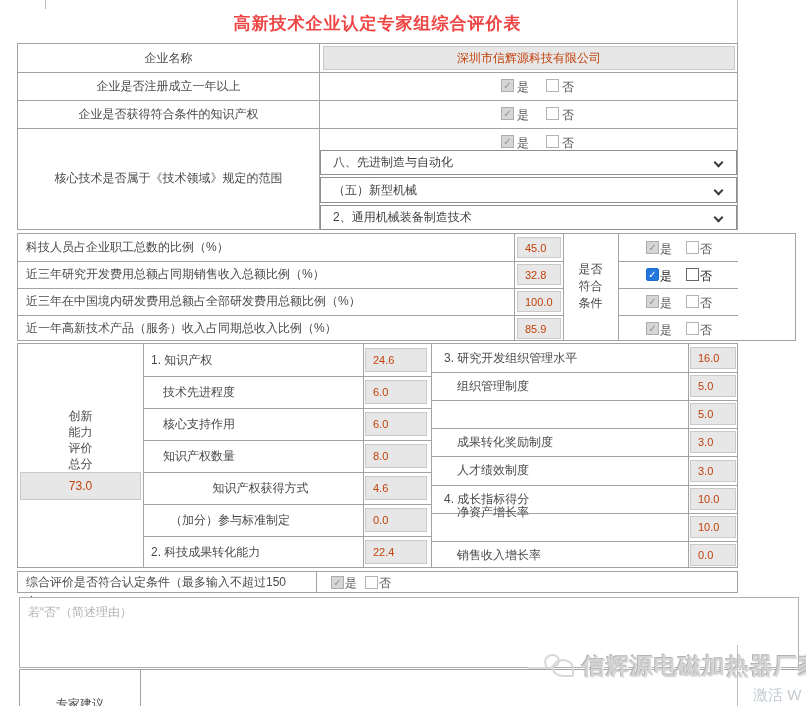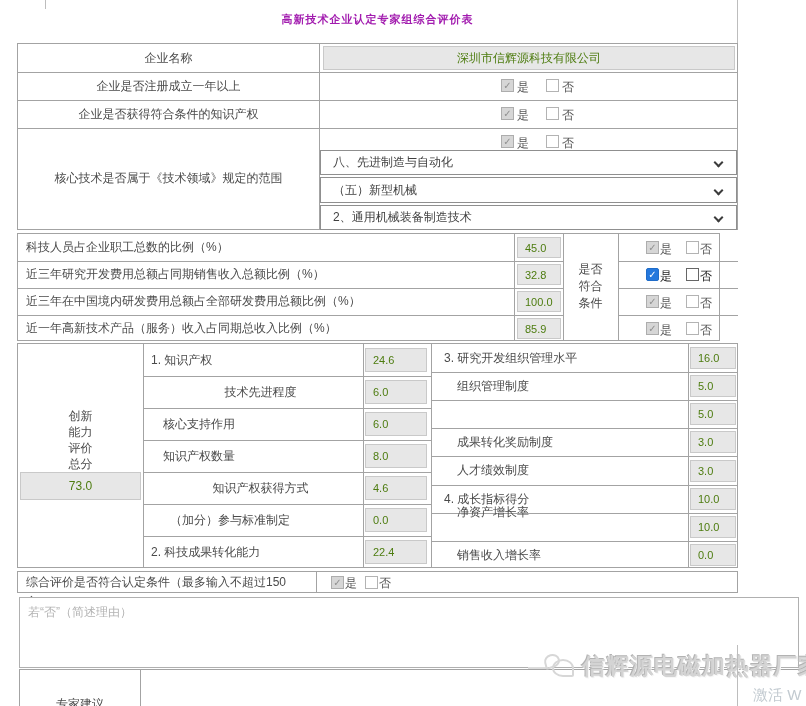--- a/index.html
+++ b/index.html
@@ -6,21 +6,21 @@
   html,body { background:#fff; }
   body { font-family:"Liberation Sans","DejaVu Sans",sans-serif; color:#4a4a4a; }
   #page { position:relative; width:806px; height:706px; background:#fff; overflow:hidden; }
   .abs { position:absolute; }
   .ln { position:absolute; background:#a3a3a3; }
   .ln-lt { position:absolute; background:#bdbdbd; }
   .box { position:absolute; border:1px solid #a3a3a3; }
   .lbl { font-size:12px; color:#4a4a4a; }
   .ctr { text-align:center; }
   .vmid { display:flex; align-items:center; justify-content:center; }
-  .inp { position:absolute; background:#e7e7e7; border:1px solid #c9c9c9; font-size:11px; color:#4d7c0f; display:flex; align-items:center; }
+  .inp { position:absolute; background:#e7e7e7; border:1px solid #c9c9c9; font-size:11px; color:#c2410c; display:flex; align-items:center; }
   .inp.padl { padding-left:7px; }
   .dd { position:absolute; border:1px solid #8f8f8f; background:#fff; font-size:12px; color:#3f3f3f; display:flex; align-items:center; padding-left:12px; }
   .chev { position:absolute; right:14px; top:8px; width:7px; height:7px; border-right:2px solid #3c3c3c; border-bottom:2px solid #3c3c3c; transform:rotate(45deg); }
   .cb { position:absolute; width:13px; height:13px; font-size:10px; line-height:11px; text-align:center; }
   .cb-dis { background:#d6d6d6; border:1px solid #adadad; color:#909090; }
   .cb-blue { background:#2478dd; border:1px solid #1f6cc9; border-radius:2px; color:#fff; }
   .cb-un { background:#fff; border:1px solid #b3b3b3; }
   .cb-un-dark { background:#fff; border:1px solid #666; }
   .cblbl { position:absolute; font-size:12px; color:#555; }
   .srow-lbl { position:absolute; font-size:12px; color:#4a4a4a; }
@@ -30,21 +30,21 @@
   #activate { position:absolute; font-size:15px; color:#c2cad0; white-space:nowrap;text-align:right; }
   textarea#reason { position:absolute; resize:none; border:1px solid #b0b0b0; background:#fff;
              font-family:"Liberation Sans","DejaVu Sans",sans-serif; font-size:12px; color:#444; padding:6px 8px; outline:none; }
   textarea#reason::placeholder { color:#b3b3b3; opacity:1; }
 </style>
 </head>
 <body>
 
 <div id="page">
 
-  <div class="abs lbl ctr" style="left:17px; top:12px; width:721px; font-size:11px; font-weight:bold; color:#a21caf; letter-spacing:1px;">高新技术企业认定专家组综合评价表</div>
+  <div class="abs lbl ctr" style="left:17px; top:12px; width:721px; font-size:17px; font-weight:bold; color:#ef4444; letter-spacing:1px;">高新技术企业认定专家组综合评价表</div>
 
   <div class="ln-lt" style="left:45px; top:0; width:1px; height:9px;"></div>
   <div class="ln-lt" style="left:737px; top:0; width:1px; height:43px;"></div>
 
   <div class="box" style="left:17px; top:43px; width:721px; height:187px;">
     <div class="ln" style="left:0; top:28px; width:719px; height:1px;"></div>
     <div class="ln" style="left:0; top:56px; width:719px; height:1px;"></div>
     <div class="ln" style="left:0; top:84px; width:719px; height:1px;"></div>
     <div class="ln" style="left:301px; top:0; width:1px; height:185px;"></div>
 
@@ -76,21 +76,21 @@
     <div class="dd" style="left:302px; top:106px; width:417px; height:25px;">
       <span>八、先进制造与自动化</span>
       <span class="chev"></span>
     </div>
     <div class="dd" style="left:302px; top:161px; width:417px; height:25px;">
       <span>2、通用机械装备制造技术</span>
       <span class="chev"></span>
     </div>
   </div>
 
-  <div class="box" style="left:17px; top:233px; width:703px; height:108px;">
+  <div class="box" style="left:17px; top:233px; width:779px; height:108px;">
     <div class="ln" style="left:0; top:27px; width:545px; height:1px;"></div>
     <div class="ln" style="left:0; top:54px; width:545px; height:1px;"></div>
     <div class="ln" style="left:0; top:81px; width:545px; height:1px;"></div>
     <div class="ln" style="left:496px; top:0; width:1px; height:106px;"></div>
     <div class="ln" style="left:545px; top:0; width:1px; height:106px;"></div>
     <div class="ln" style="left:600px; top:0; width:1px; height:106px;"></div>
     <div class="ln" style="left:600px; top:27px; width:120px; height:1px;"></div>
     <div class="ln" style="left:600px; top:54px; width:120px; height:1px;"></div>
     <div class="ln" style="left:600px; top:81px; width:120px; height:1px;"></div>
 
@@ -144,21 +144,21 @@
     <div class="ln" style="left:126px; top:32px;  width:287px; height:1px;"></div>
     <div class="ln" style="left:126px; top:64px;  width:287px; height:1px;"></div>
     <div class="ln" style="left:126px; top:96px;  width:287px; height:1px;"></div>
     <div class="ln" style="left:126px; top:128px; width:287px; height:1px;"></div>
     <div class="ln" style="left:126px; top:160px; width:287px; height:1px;"></div>
     <div class="ln" style="left:126px; top:192px; width:287px; height:1px;"></div>
     <div class="ln" style="left:345px; top:0; width:1px; height:223px;"></div>
 
     <div class="srow-lbl" style="left:133px; top:0;   width:205px; line-height:32px;">1. 知识产权</div>
     <div class="inp padl" style="left:347px; top:4px;   width:62px; height:24px;">24.6</div>
-    <div class="srow-lbl" style="left:145px; top:32px;  width:195px; line-height:32px;text-align:center;">技术先进程度</div>
+    <div class="srow-lbl" style="left:145px; top:32px;  width:195px; line-height:32px;">技术先进程度</div>
     <div class="inp padl" style="left:347px; top:36px;  width:62px; height:24px;">6.0</div>
     <div class="srow-lbl" style="left:145px; top:64px;  width:195px; line-height:32px;">核心支持作用</div>
     <div class="inp padl" style="left:347px; top:68px;  width:62px; height:24px;">6.0</div>
     <div class="srow-lbl" style="left:145px; top:96px;  width:195px; line-height:32px;">知识产权数量</div>
     <div class="inp padl" style="left:347px; top:100px; width:62px; height:24px;">8.0</div>
     <div class="srow-lbl" style="left:145px; top:128px; width:195px; line-height:32px;text-align:center;">知识产权获得方式</div>
     <div class="inp padl" style="left:347px; top:132px; width:62px; height:24px;">4.6</div>
     <div class="srow-lbl" style="left:152px; top:160px; width:190px; line-height:32px;">（加分）参与标准制定</div>
     <div class="inp padl" style="left:347px; top:164px; width:62px; height:24px;">0.0</div>
     <div class="srow-lbl" style="left:133px; top:192px; width:205px; line-height:33px;">2. 科技成果转化能力</div>

